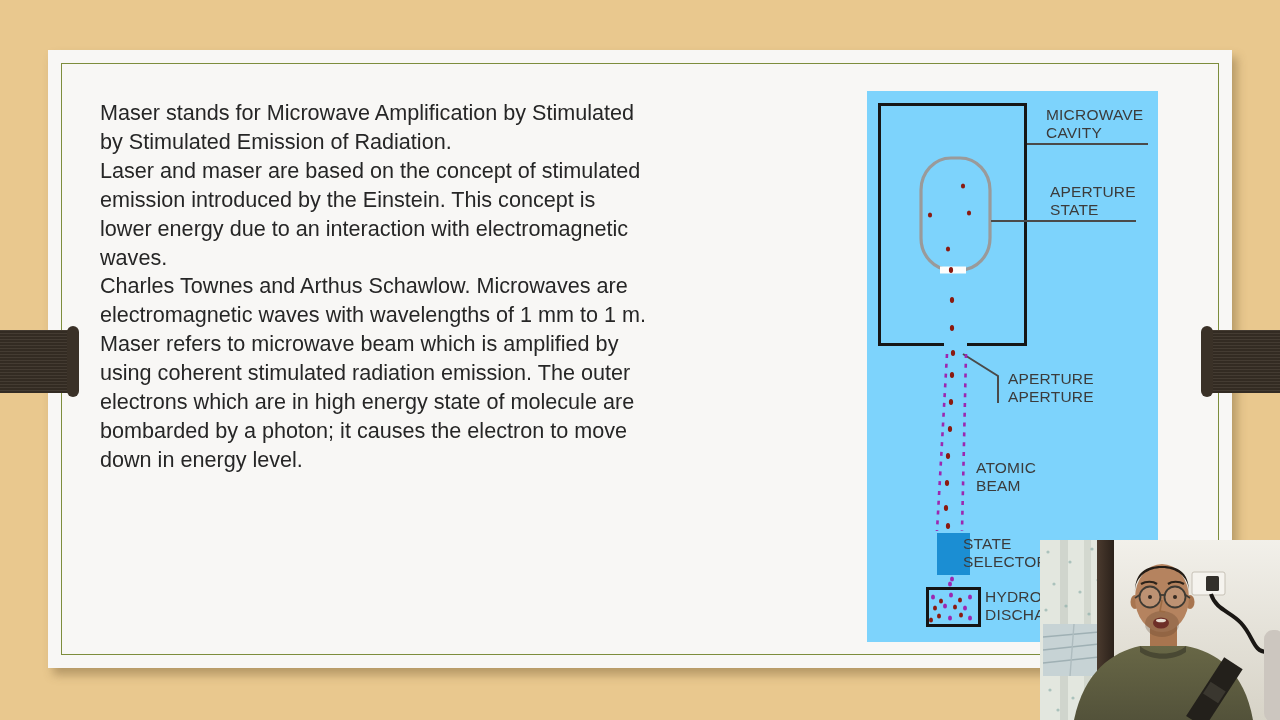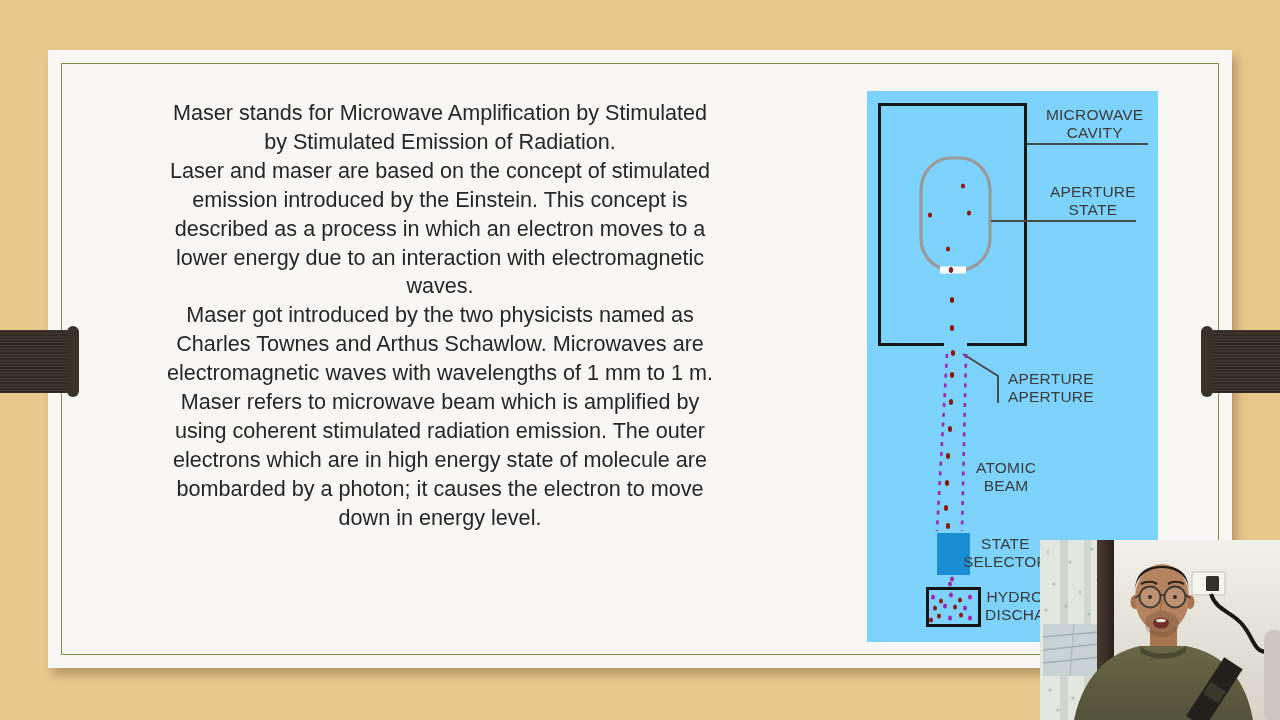--- a/index.html
+++ b/index.html
@@ -3,21 +3,21 @@
 <meta charset="utf-8">
 <style>
   html,body{margin:0;padding:0;}
   body{width:1280px;height:720px;overflow:hidden;font-family:"Liberation Sans",sans-serif;}
   .stage{position:absolute;left:0;top:0;width:1280px;height:720px;
     background:
       repeating-linear-gradient(179deg, rgba(255,255,255,.10) 0 1.5px, rgba(0,0,0,0) 1.5px 4px, rgba(150,100,40,.09) 4px 5.5px, rgba(0,0,0,0) 5.5px 9px),
       linear-gradient(180deg,#e3bb7d 0%,#e8c librar489 6%,#e9c88e 10%,#efd09b 32%,#e9c78d 55%,#eed2a0 80%,#f0d7ab 100%);
     background-color:#e9c88e;}
   .slide{position:absolute;left:48px;top:50px;width:1184px;height:618px;
-    background:#f8f7f5;box-shadow:5px 7px 9px rgba(120,95,55,.45);text-align:center;}
+    background:#f8f7f5;box-shadow:5px 7px 9px rgba(120,95,55,.45);}
   .slide-frame{position:absolute;left:13px;top:13px;right:13px;bottom:13px;
     border:1.6px solid #7d8d3c;pointer-events:none;}
   .text-block{position:absolute;left:52px;top:49px;width:680px;
     font-size:21.6px;line-height:28.9px;color:#262626;}
   .tline{white-space:nowrap;}
   
   .tab{position:absolute;top:330px;height:63px;background:#3a3127;
     background-image:repeating-linear-gradient(180deg, rgba(255,255,255,.05) 0 1px, rgba(0,0,0,.12) 1px 3px);}
   .tab.left{left:0;width:72px;}
   .tab.right{right:0;width:72px;}
@@ -37,24 +37,22 @@
 <div class="stage">
 
   <div class="slide">
     <div class="slide-frame"></div>
 
     <div class="text-block">
         <div class="tline">Maser stands for Microwave Amplification by Stimulated</div>
         <div class="tline">by Stimulated Emission of Radiation.</div>
         <div class="tline">Laser and maser are based on the concept of stimulated</div>
         <div class="tline">emission introduced by the Einstein. This concept is</div>
-        <div class="tline">described as a process in which an electron moves to a</div>
         <div class="tline">lower energy due to an interaction with electromagnetic</div>
         <div class="tline">waves.</div>
-        <div class="tline">Maser got introduced by the two physicists named as</div>
         <div class="tline">Charles Townes and Arthus Schawlow. Microwaves are</div>
         <div class="tline">electromagnetic waves with wavelengths of 1 mm to 1 m.</div>
         <div class="tline">Maser refers to microwave beam which is amplified by</div>
         <div class="tline">using coherent stimulated radiation emission. The outer</div>
         <div class="tline">electrons which are in high energy state of molecule are</div>
         <div class="tline">bombarded by a photon; it causes the electron to move</div>
         <div class="tline">down in energy level.</div>
       </div>
 
     <div class="diagram-panel">

